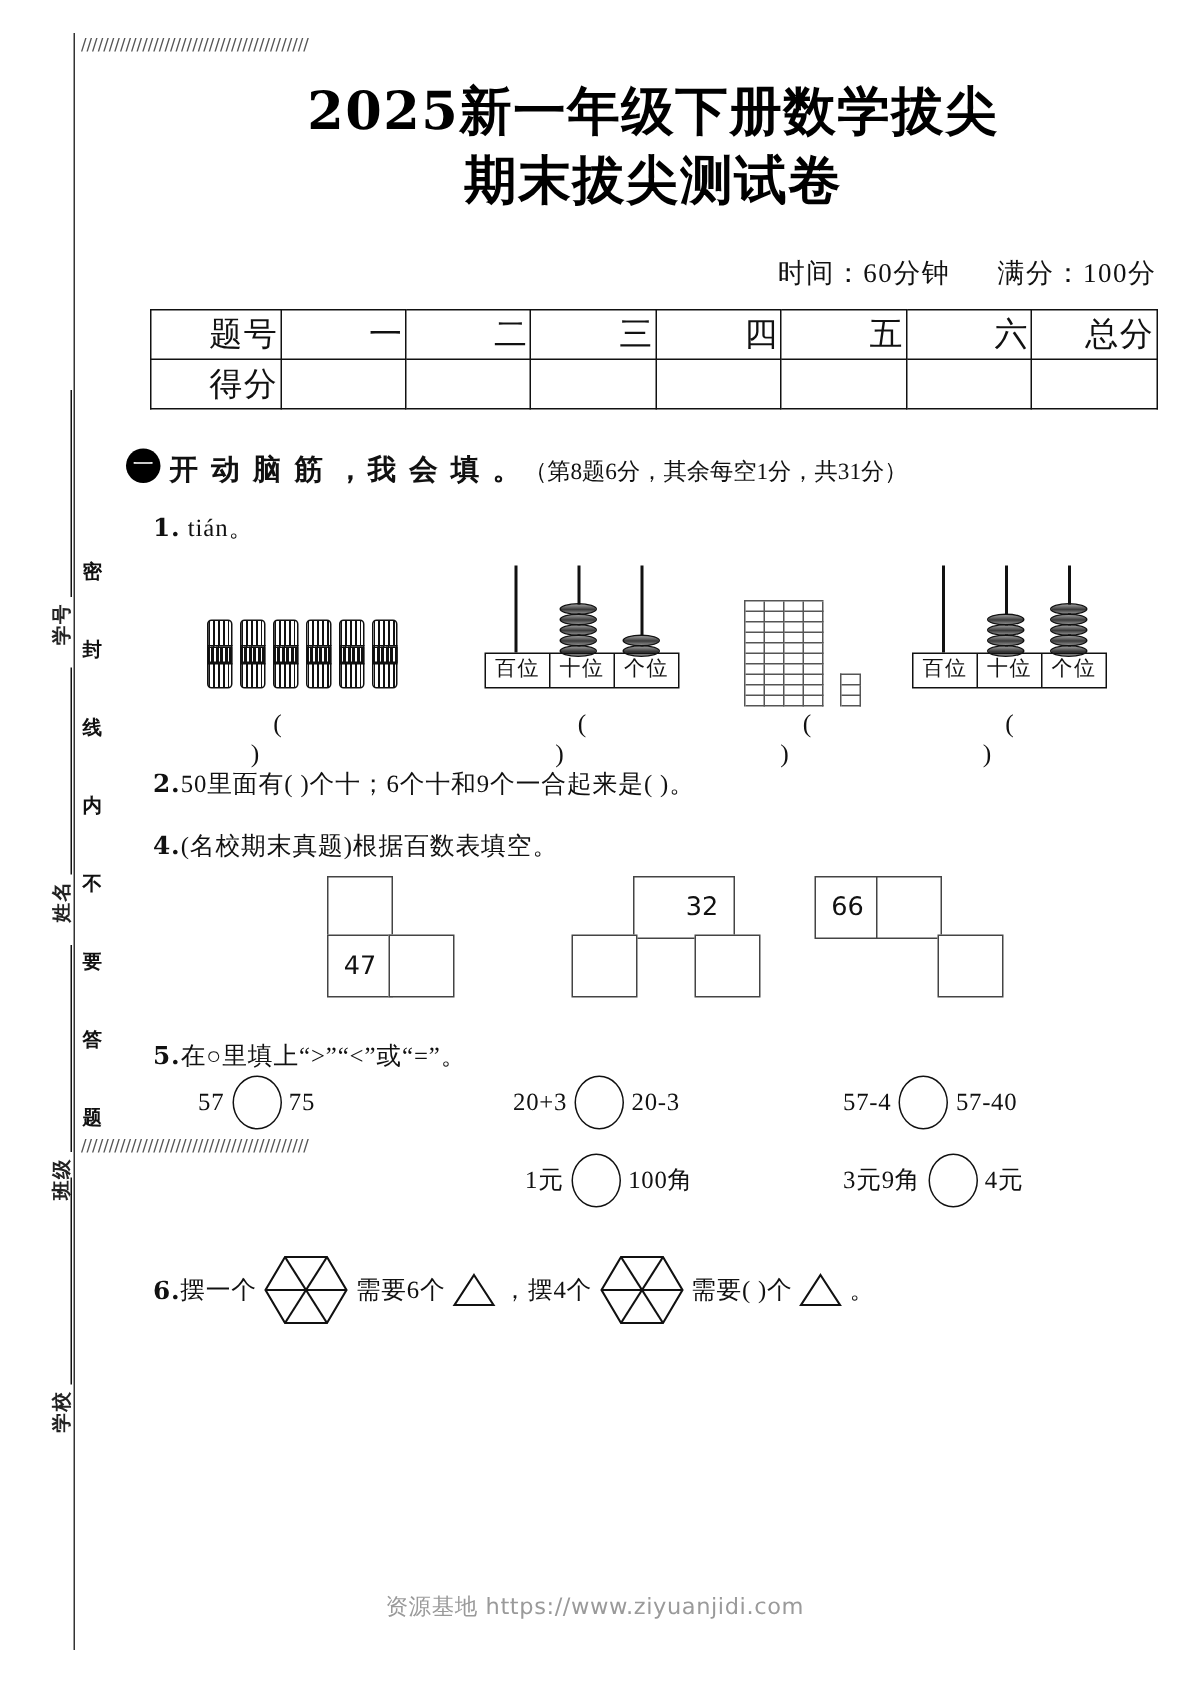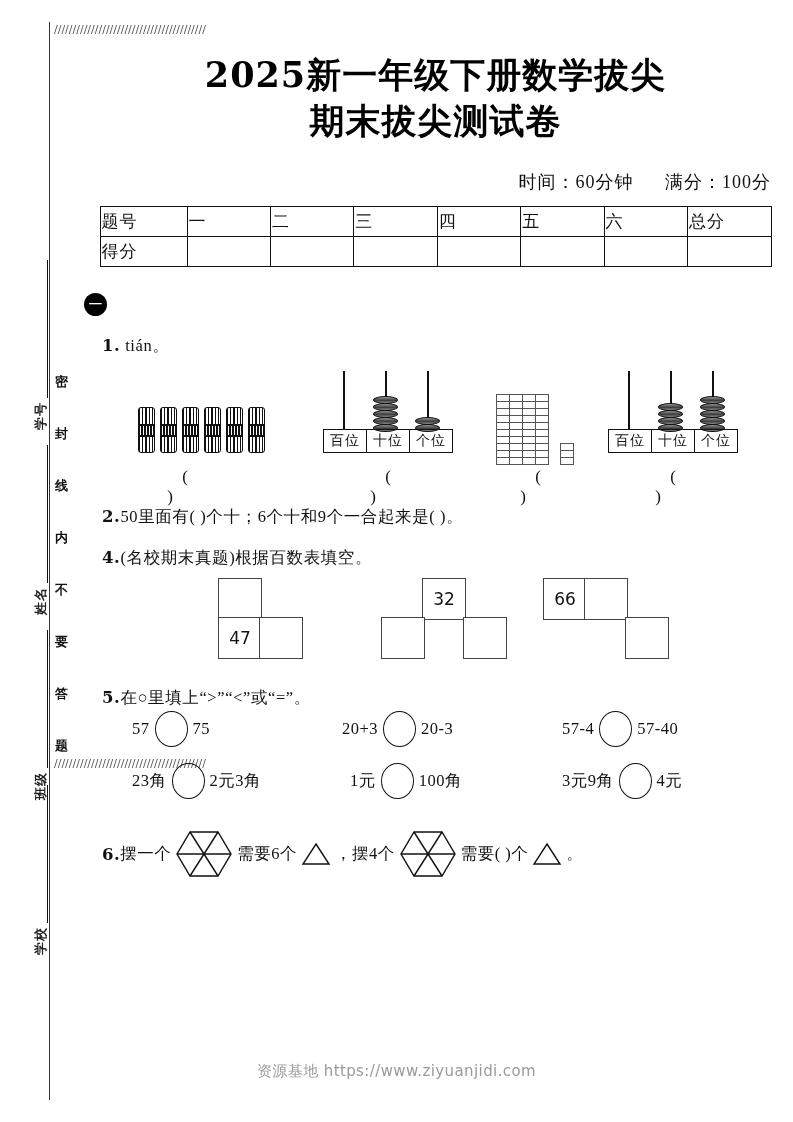--- a/index.html
+++ b/index.html
@@ -125,22 +125,22 @@
   
   table.score-table {
     margin: 12px auto 0 auto;
     width: 672px;
     border-collapse: collapse;
     table-layout: fixed;
   }
   table.score-table td {
     border: 1.3px solid #111;
     height: 27px;
-    text-align: left;
-    font-size: 17px;
+    text-align: right;
+    font-size: 22px;
     letter-spacing: 1px;
   }
   table.score-table td.head-cell { width: 84px; }
 
   
   .section-head {
     margin: 26px 0 0 6px;
     display: flex;
     align-items: flex-end;
   }
@@ -412,20 +412,23 @@
       <td></td>
       <td></td>
       <td></td>
     </tr>
   </tbody>
     </table>
 
   <div class="section-head">
     <div class="sec-num">一</div>
     <div class="sec-body">
+      <div class="sec-title">
+        <span>开 动 脑 筋 ，我 会 填 。</span><span class="sec-points">（第8题6分，其余每空1分，共31分）</span>
+      </div>
     </div>
   </div>
 
   <div class="q">
     <span class="q-num">1.</span>
     <span>tián。</span>
   </div>
 
   <div class="fig-row">
 
@@ -550,21 +553,21 @@
 
   <div class="chart-row">
 
     <div class="chart-shape" style="left:140px;">
       <div class="cc" style="left:0px; top:0px;"></div>
       <div class="cc" style="left:0px; top:39px;">47</div>
       <div class="cc" style="left:41px; top:39px;"></div>
     </div>
 
     <div class="chart-shape" style="left:303px;">
-      <div class="cc" style="left:41px; top:0px;">32</div>
+      <div class="cc" style="left:41px; top:0px;padding-left:24px;">32</div>
       <div class="cc" style="left:0px; top:39px;"></div>
       <div class="cc" style="left:82px; top:39px;"></div>
     </div>
 
     <div class="chart-shape" style="left:465px;">
       <div class="cc" style="left:0px; top:0px;">66</div>
       <div class="cc" style="left:41px; top:0px;"></div>
       <div class="cc" style="left:82px; top:39px;"></div>
     </div>
   </div>
@@ -585,25 +588,20 @@
       <span>20-3</span>
     </div>
     <div class="cmp-item" style="left:460px;">
       <span>57-4</span>
       <span class="cmp-circle"></span>
       <span>57-40</span>
     </div>
   </div>
 
   <div class="cmp-row">
-    <div class="cmp-item" style="left:30px;">
-      <span>23角</span>
-      <span class="cmp-circle"></span>
-      <span>2元3角</span>
-    </div>
     <div class="cmp-item" style="left:248px;">
       <span>1元</span>
       <span class="cmp-circle"></span>
       <span>100角</span>
     </div>
     <div class="cmp-item" style="left:460px;">
       <span>3元9角</span>
       <span class="cmp-circle"></span>
       <span>4元</span>
     </div>

